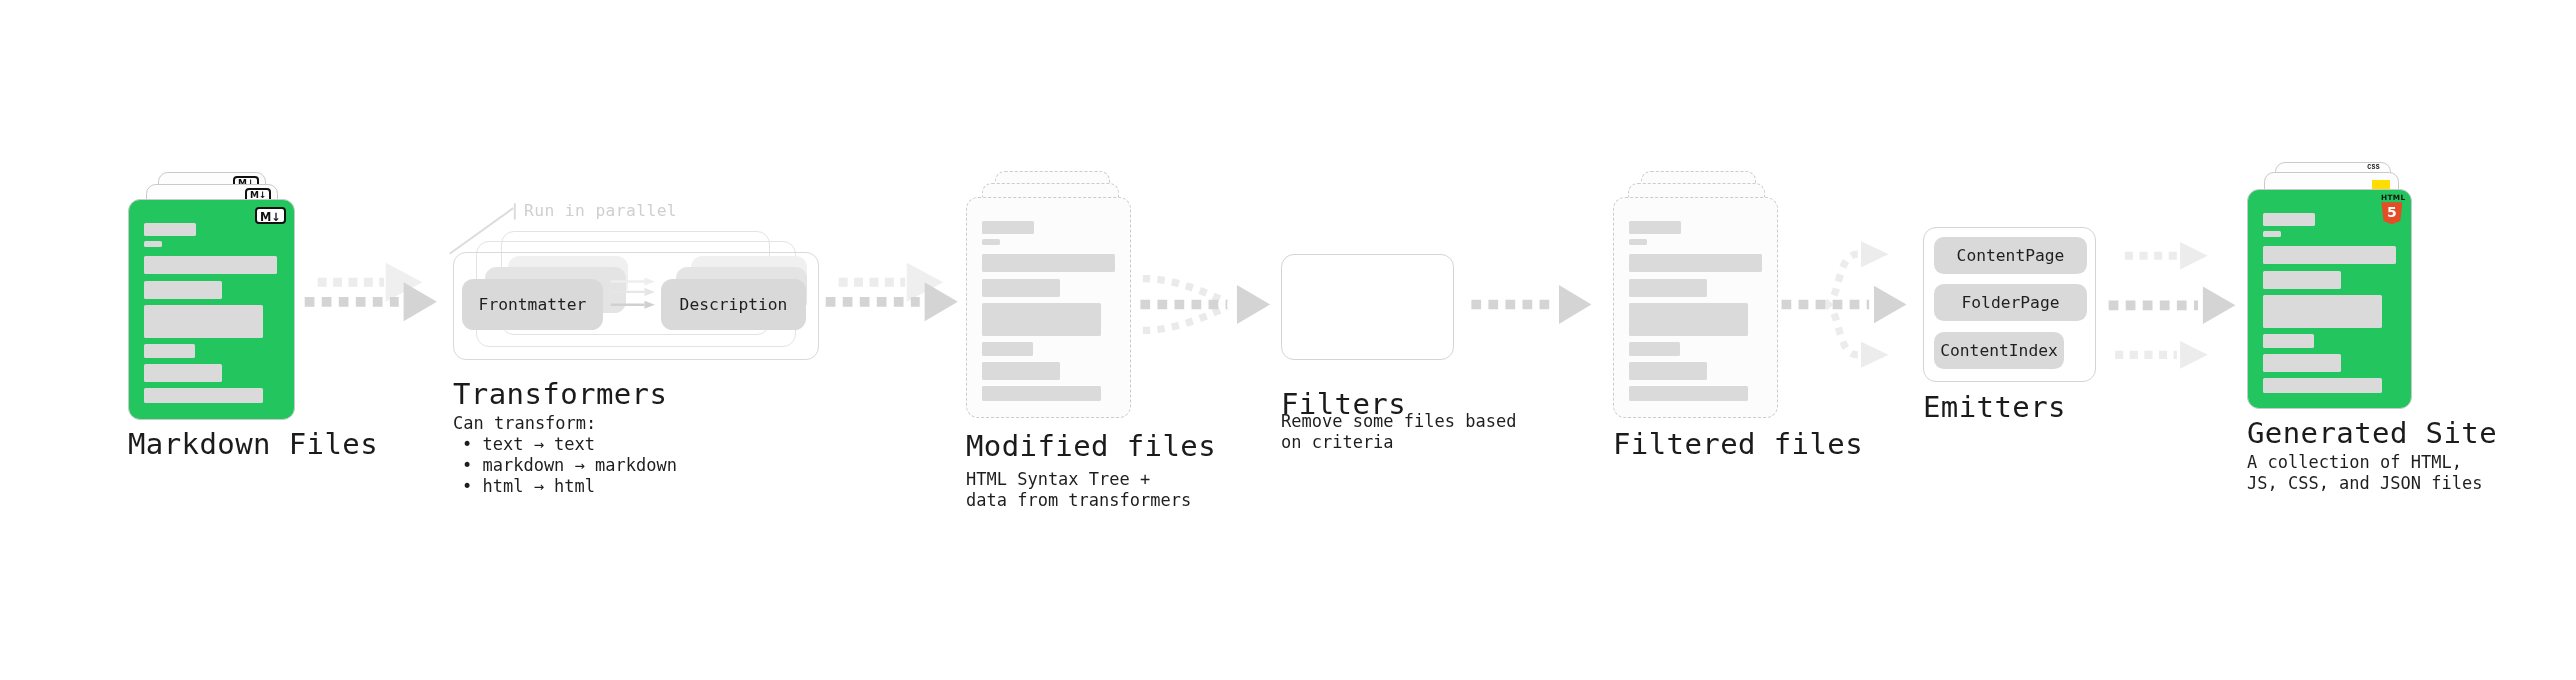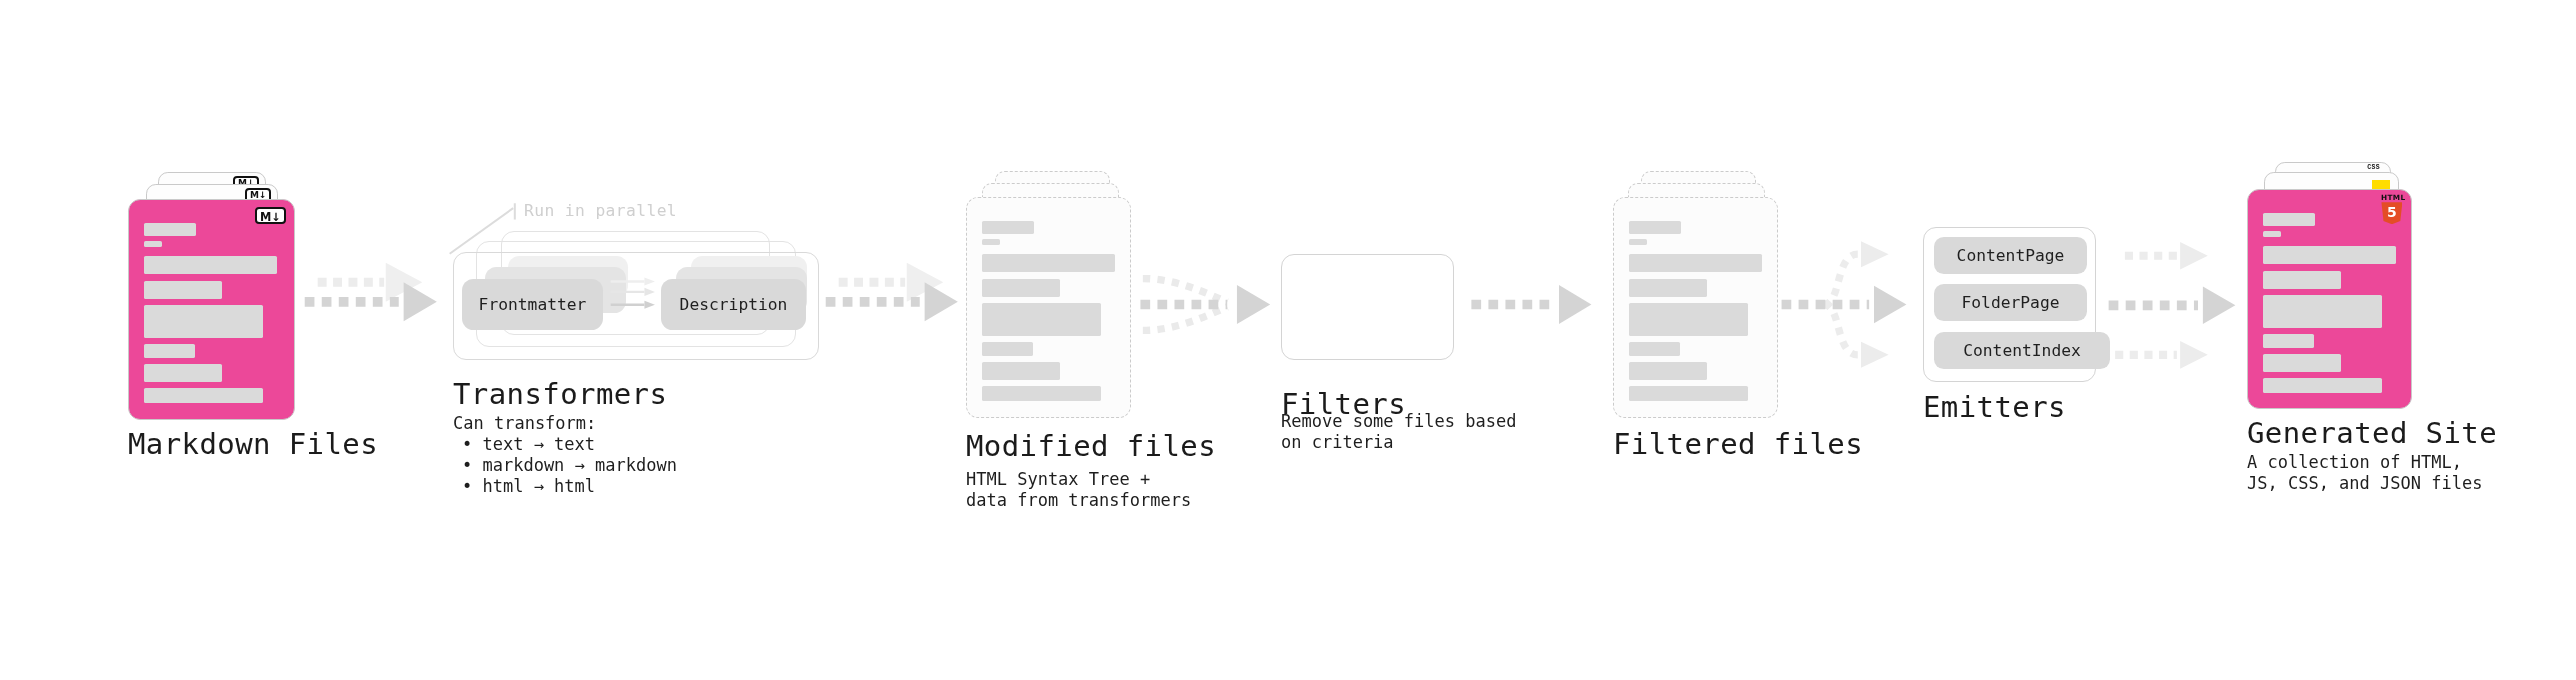--- a/index.html
+++ b/index.html
@@ -3,21 +3,21 @@
 <meta charset="utf-8">
 <style>
   html,body{margin:0;padding:0;background:#fff;}
   .canvas{
     position:relative;width:2576px;height:681px;background:#ffffff;overflow:hidden;
     font-family:"DejaVu Sans Mono","Liberation Mono",monospace;color:#1b1b1b;
   }
   .abs{position:absolute;}
 
   
-  .card{position:absolute;background:#ec4899;border:1.6px solid #c9c9c9;border-radius:12.2px;box-sizing:border-box;}
+  .card{position:absolute;background:#22c55e;border:1.6px solid #c9c9c9;border-radius:12.2px;box-sizing:border-box;}
   .card.dashed{border-style:dashed;border-color:#cbcbcb;background:#fcfcfc;}
   .strip{position:absolute;background:#fdfdfd;border:1.6px solid #c9c9c9;border-radius:9.8px;box-sizing:border-box;}
   .strip.dashed{border-style:dashed;border-color:#cbcbcb;background:#fcfcfc;}
   .z1{z-index:1}.z2{z-index:2}.z3{z-index:3}.z4{z-index:4}
 
   .bars{position:absolute;left:14.6px;top:23px;}
   .bar{background:#dadada;border-radius:1.6px;}
   .b1{width:52px;height:13px;margin-bottom:4.9px;}
   .b2{width:18px;height:6.5px;margin-bottom:9px;}
   .b3{width:133px;height:18px;margin-bottom:6.5px;}
@@ -192,21 +192,21 @@
     <polygon points="102,4 136,20 102,36" fill="#ececec"></polygon>
     <path d="M 56,82 C 78,82 70,144 98,144" stroke="#ececec" stroke-width="9" stroke-dasharray="9 9" fill="none"></path>
     <polygon points="102,128 136,144 102,160" fill="#ececec"></polygon>
     <line x1="4" y1="82" x2="112" y2="82" stroke="#d4d4d4" stroke-width="12" stroke-dasharray="12 9"></line>
     <polygon points="118,59 158,82 118,105" fill="#d4d4d4"></polygon>
   </svg>
 
   <div class="panel z1" style="left:1923px;top:227px;width:173px;height:155px;"></div>
   <div class="pill small z2" style="left:1934px;top:237px;width:153px;height:37px;">ContentPage</div>
   <div class="pill small z2" style="left:1934px;top:284px;width:153px;height:37px;">FolderPage</div>
-  <div class="pill small z2" style="left:1934px;top:332px;width:176px;height:37px;">ContentIndex</div>
+  <div class="pill small z2" style="left:1934px;top:332px;width:130px;height:37px;">ContentIndex</div>
   <div class="heading" style="left:1923px;top:390px;">Emitters</div>
 
   <svg class="abs" style="left:2107px;top:232px;" width="130" height="140" viewBox="0 0 160 172">
     <line x1="22" y1="29" x2="86" y2="29" stroke="#ececec" stroke-width="10" stroke-dasharray="10 8"></line>
     <polygon points="90,12 124,29 90,46" fill="#ececec"></polygon>
     <line x1="2" y1="90" x2="112" y2="90" stroke="#d4d4d4" stroke-width="12" stroke-dasharray="12 9"></line>
     <polygon points="118,67 158,90 118,113" fill="#d4d4d4"></polygon>
     <line x1="10" y1="151" x2="86" y2="151" stroke="#ececec" stroke-width="10" stroke-dasharray="10 8"></line>
     <polygon points="90,134 124,151 90,168" fill="#ececec"></polygon>
   </svg>

